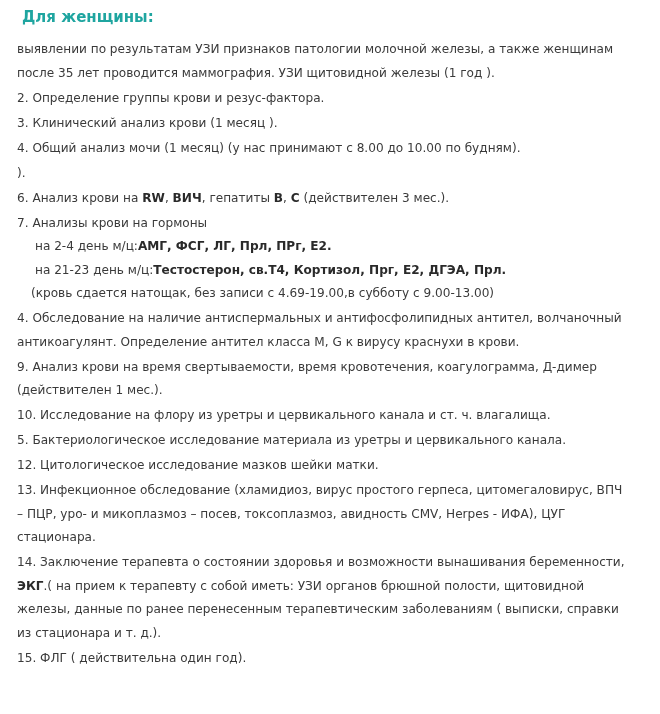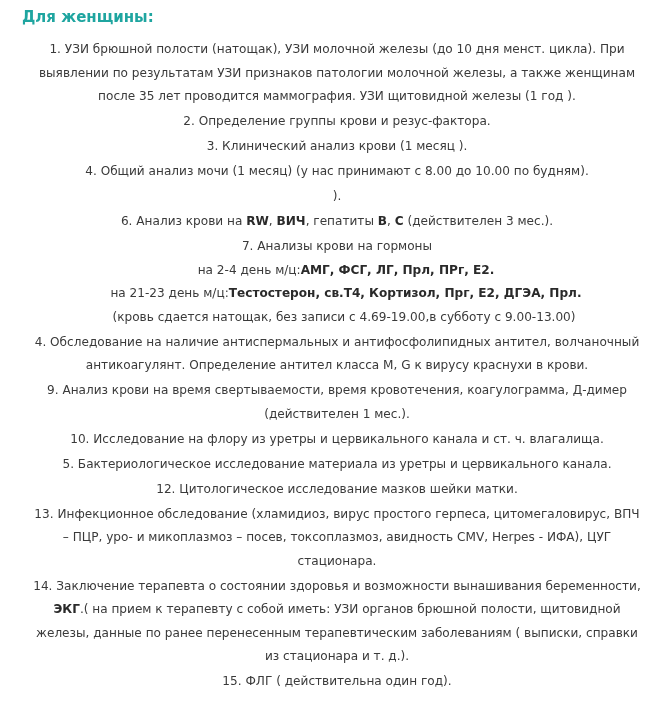--- a/index.html
+++ b/index.html
@@ -11,21 +11,20 @@
       width: 660px;
       height: 714px;
       overflow: hidden;
       font-family: "DejaVu Sans", sans-serif;
       color: #3a3a3a;
     }
     .page {
       position: relative;
       width: 660px;
       height: 714px;
-      text-align: center;
     }
     .heading {
       position: absolute;
       left: 22px;
       top: 8px;
       font-size: 15px;
       font-weight: bold;
       color: #1fa5a0;
       letter-spacing: 0px;
     }
@@ -58,21 +57,20 @@
   </style>
 </head>
 <body>
 
 <div class="page">
   <div class="heading">Для женщины:</div>
 
   <div class="content">
 
     <div class="item">
-      <span class="line">1. УЗИ брюшной полости (натощак), УЗИ молочной железы (до 10 дня менст. цикла). При</span>
       <span class="line">выявлении по результатам УЗИ признаков патологии молочной железы, а также женщинам</span>
       <span class="line">после 35 лет проводится  маммография. УЗИ щитовидной   железы  (1  год ).</span>
     </div>
 
     <div class="item">
       <span class="line">2. Определение группы крови и  резус-фактора.</span>
     </div>
 
     <div class="item">
       <span class="line">3. Клинический анализ крови  (1 месяц ).</span>

